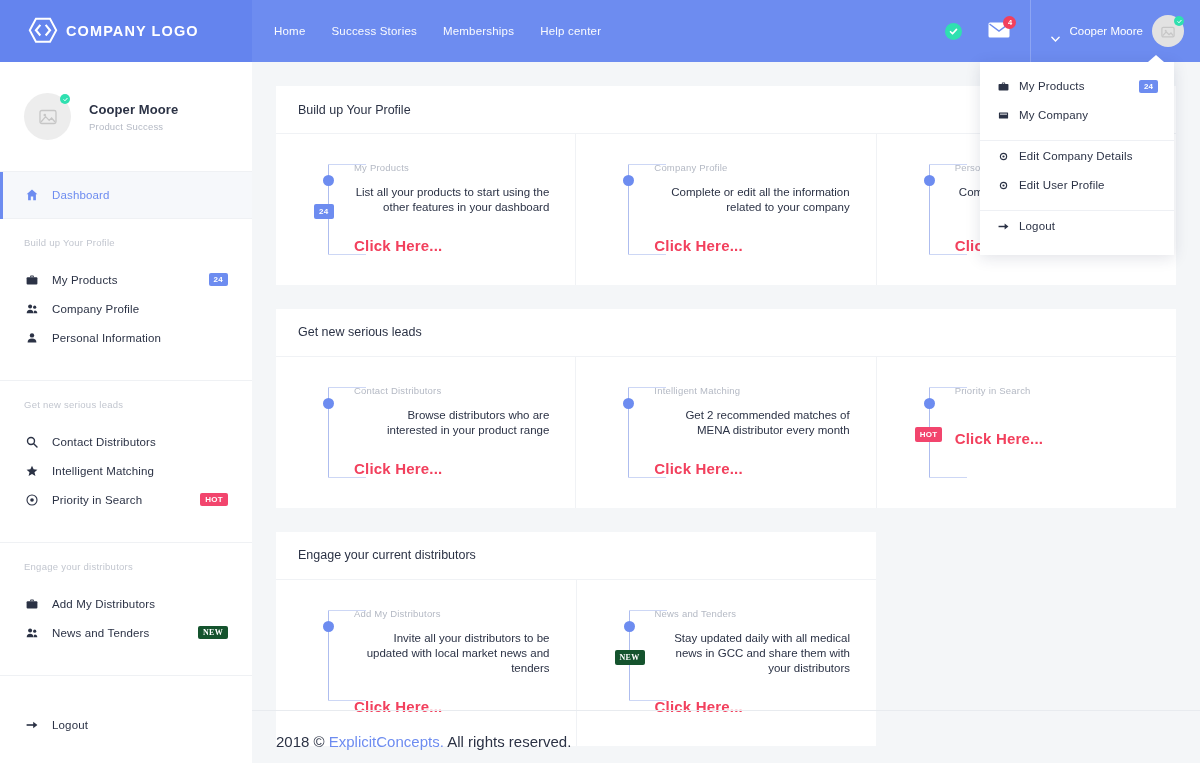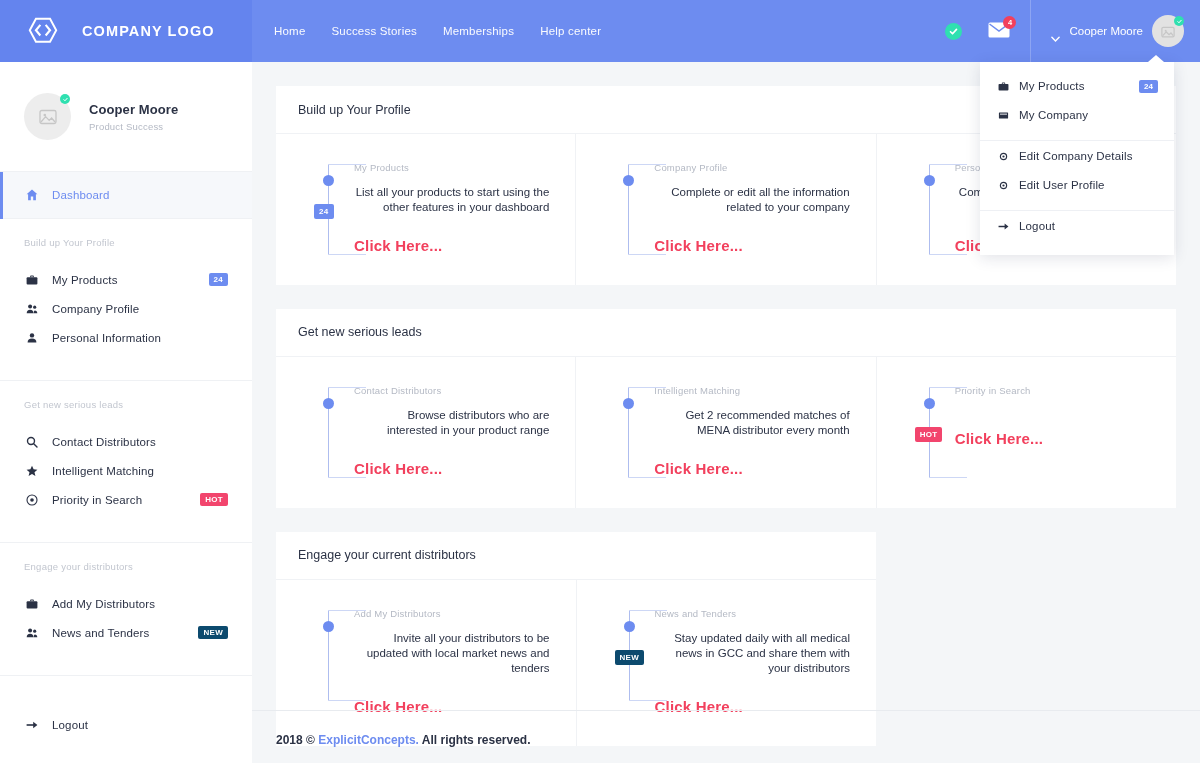--- a/index.html
+++ b/index.html
@@ -17,21 +17,21 @@
     display: flex; align-items: center;
     background: #6d8cf0;
   }
   .header-left {
     width: 252px; height: 62px; background: #6484ee;
     display: flex; align-items: center; padding-left: 28px; flex: 0 0 252px;
   }
   .logo-mark { width: 30px; height: 28px; flex: 0 0 30px; }
   .logo-text {
     color: #ffffff; font-size: 14.5px; font-weight: bold;
-    letter-spacing: 1.1px; margin-left: 24px; white-space: nowrap;
+    letter-spacing: 1.1px; margin-left: 8px; white-space: nowrap;
   }
   .header-right {
     flex: 1; height: 62px; display: flex; align-items: center;
     padding-left: 22px; padding-right: 16px;
   }
   .nav { display: flex; align-items: center; gap: 26px; }
   .nav-item {
     color: #ffffff; font-size: 11.5px; letter-spacing: .2px;
     cursor: pointer; white-space: nowrap; opacity: .97;
   }
@@ -145,21 +145,21 @@
     justify-content: center; color: #2b3245;
   }
   .s-ico svg { width: 12px; height: 12px; }
   .s-label { font-size: 11.5px; color: #2b3245; margin-left: 13px; letter-spacing: .15px; }
   .s-badge {
     position: absolute; right: 24px; color: #fff; font-size: 8px;
     font-weight: bold; border-radius: 2px; padding: 2px 5px; letter-spacing: .3px;
   }
   .b-blue { background: #6d8cf0; }
   .b-pink { background: #f2456d; }
-  .b-green { background: #0c4a6e; }
+  .b-green { background: #14532d; font-family: Liberation Serif, serif; }
   .gap-16 { height: 16px; }
   .gap-28 { height: 28px; }
 
   
   .main {
     position: absolute; top: 62px; left: 252px; width: 948px; height: 701px;
     background: #f4f6f8; overflow: hidden;
   }
   .panel { background: #ffffff; margin: 24px 24px 0 24px; }
   .panel-head {
@@ -197,21 +197,21 @@
   .card-desc { font-size: 11.5px; color: #2b3245; line-height: 1.3; max-width: 320px; text-align: right; }
   .card-link {
     display: inline-block; margin-top: 22px; font-size: 15px; color: #f2405d;
     font-weight: bold; letter-spacing: .2px; cursor: pointer;
   }
 
   .footer {
     position: absolute; left: 0; top: 648px; width: 948px;
     padding: 22px 0 0 24px; border-top: 1px solid #e8ebef;
   }
-  .footer-text { font-size: 12px; color: #2b3245; font-weight: bold; }
+  .footer-text { font-size: 15px; color: #2b3245; font-weight: normal; }
   .footer-text .brand { color: #6d8cf0; }
 </style>
 </head>
 <body>
 
 <div class="page">
 
   <div class="header">
     <div class="header-left">
       <span class="logo-mark">

